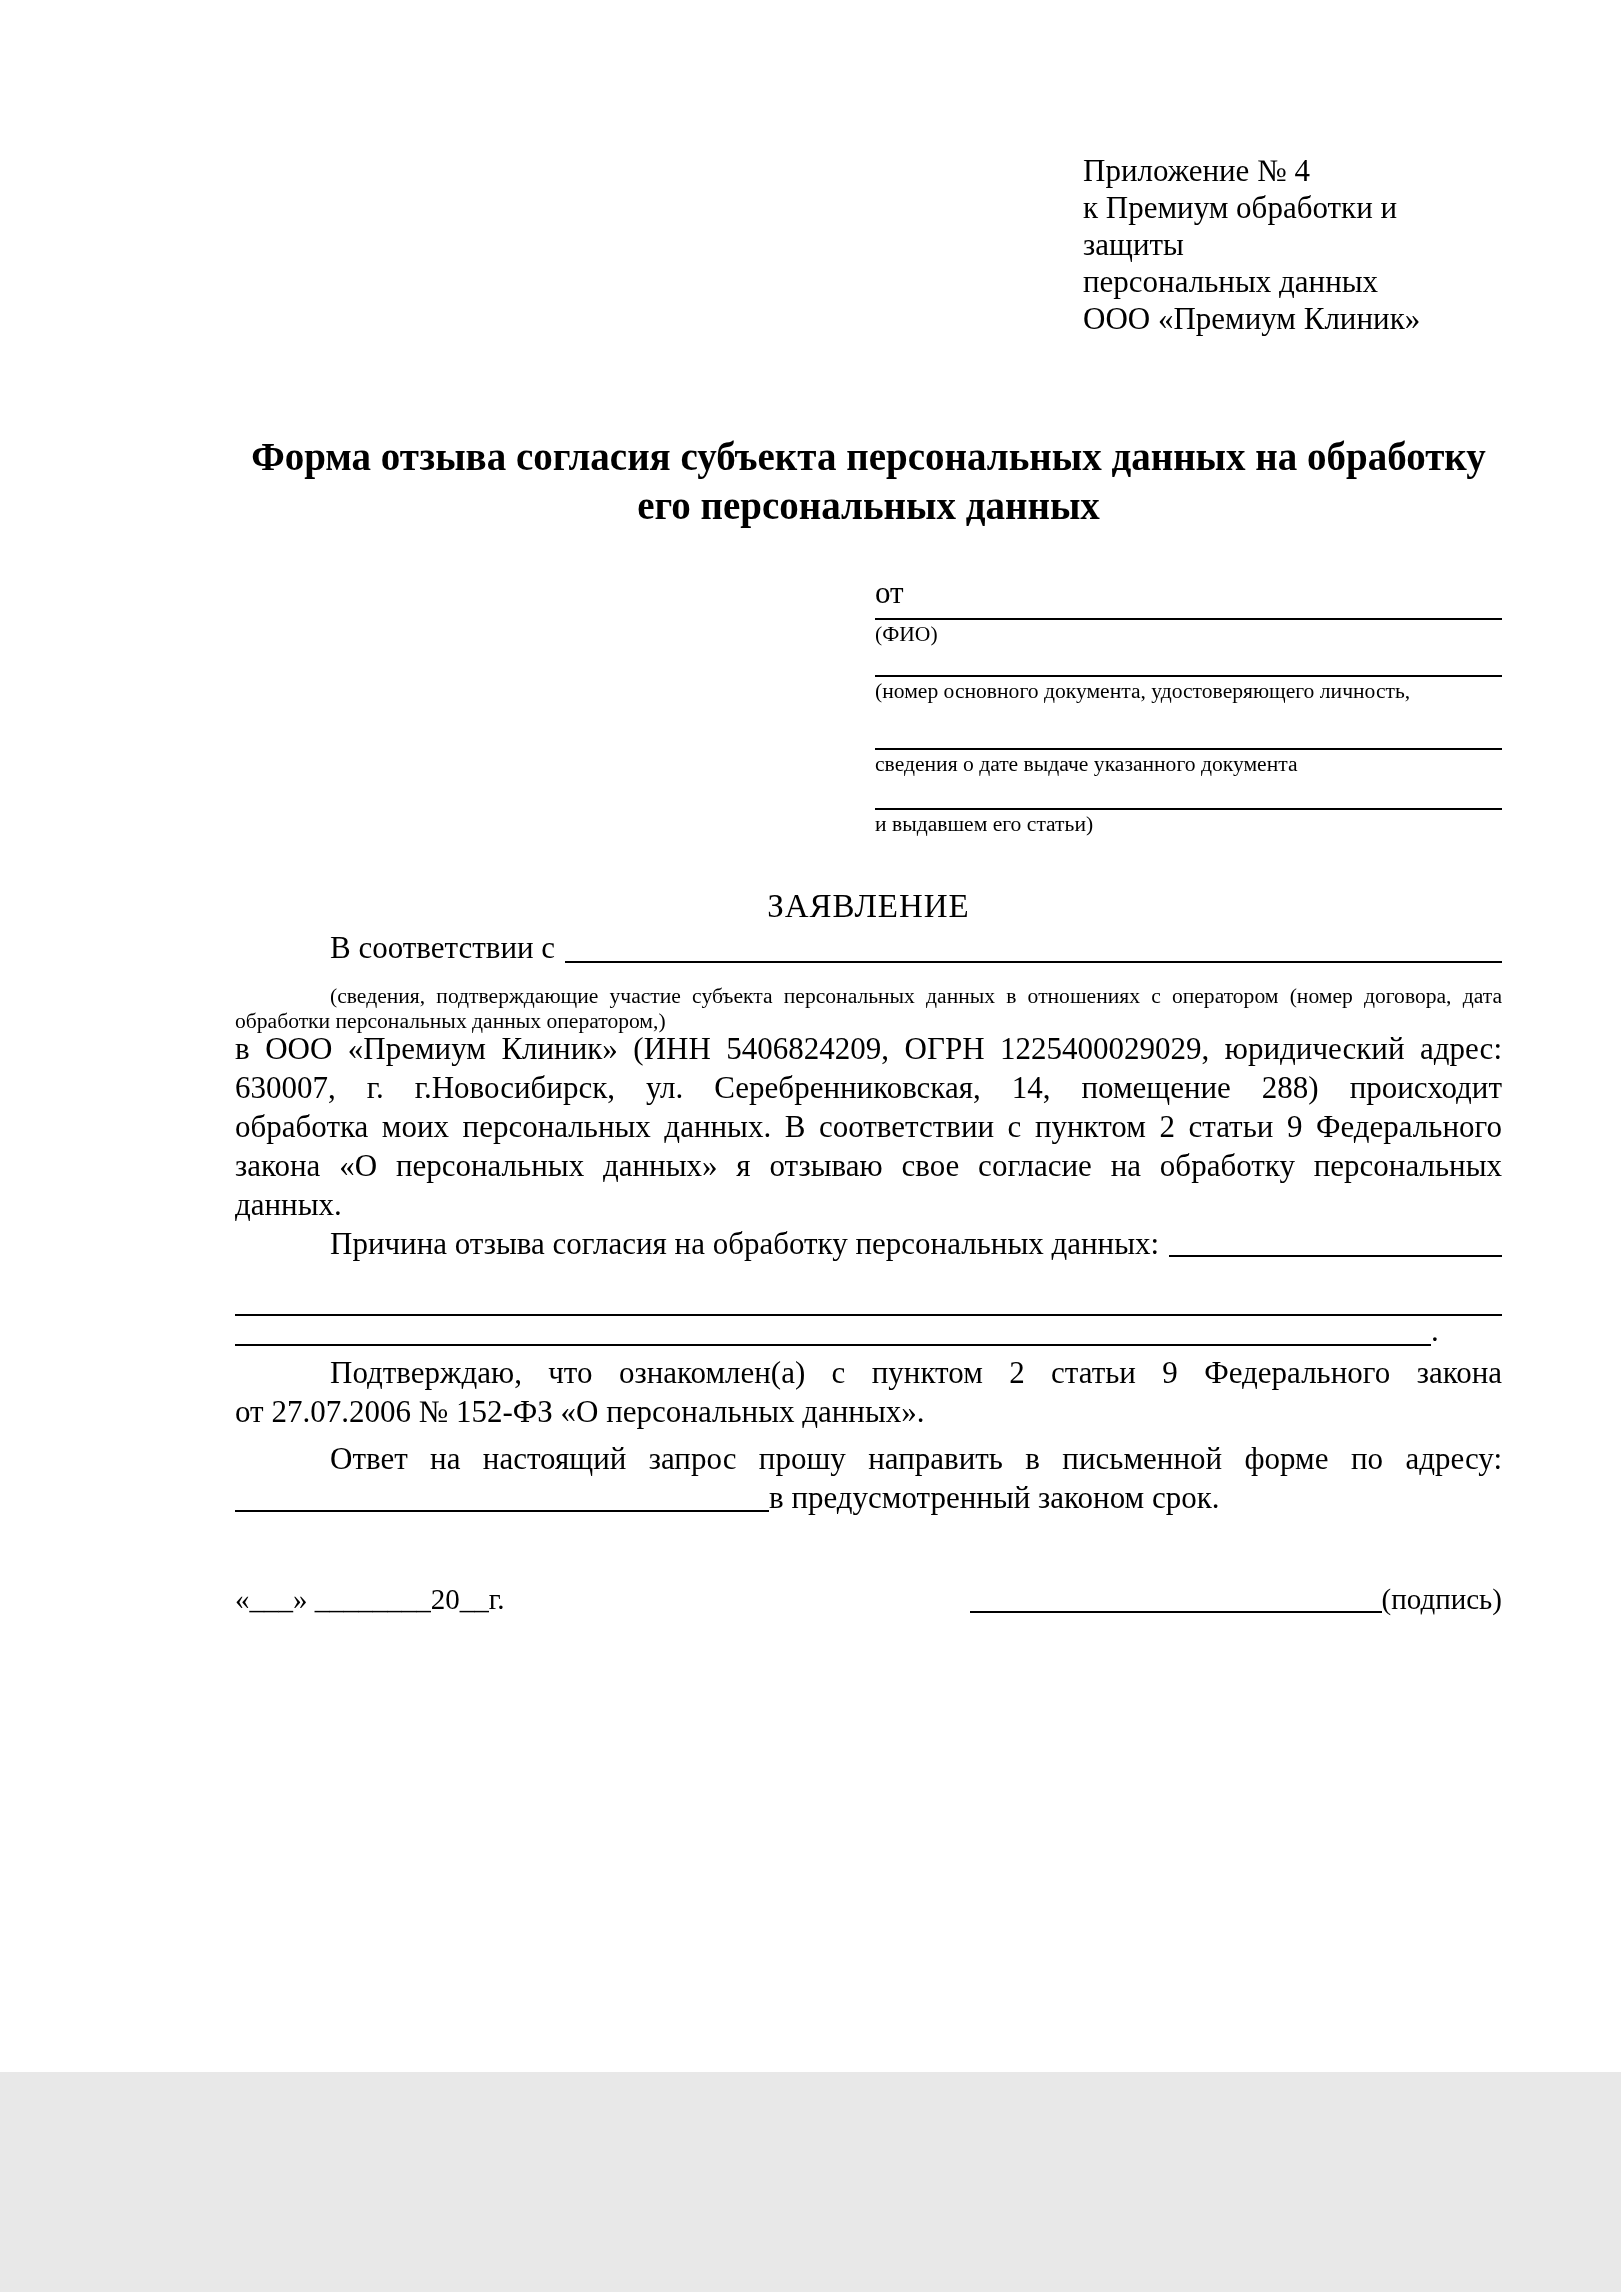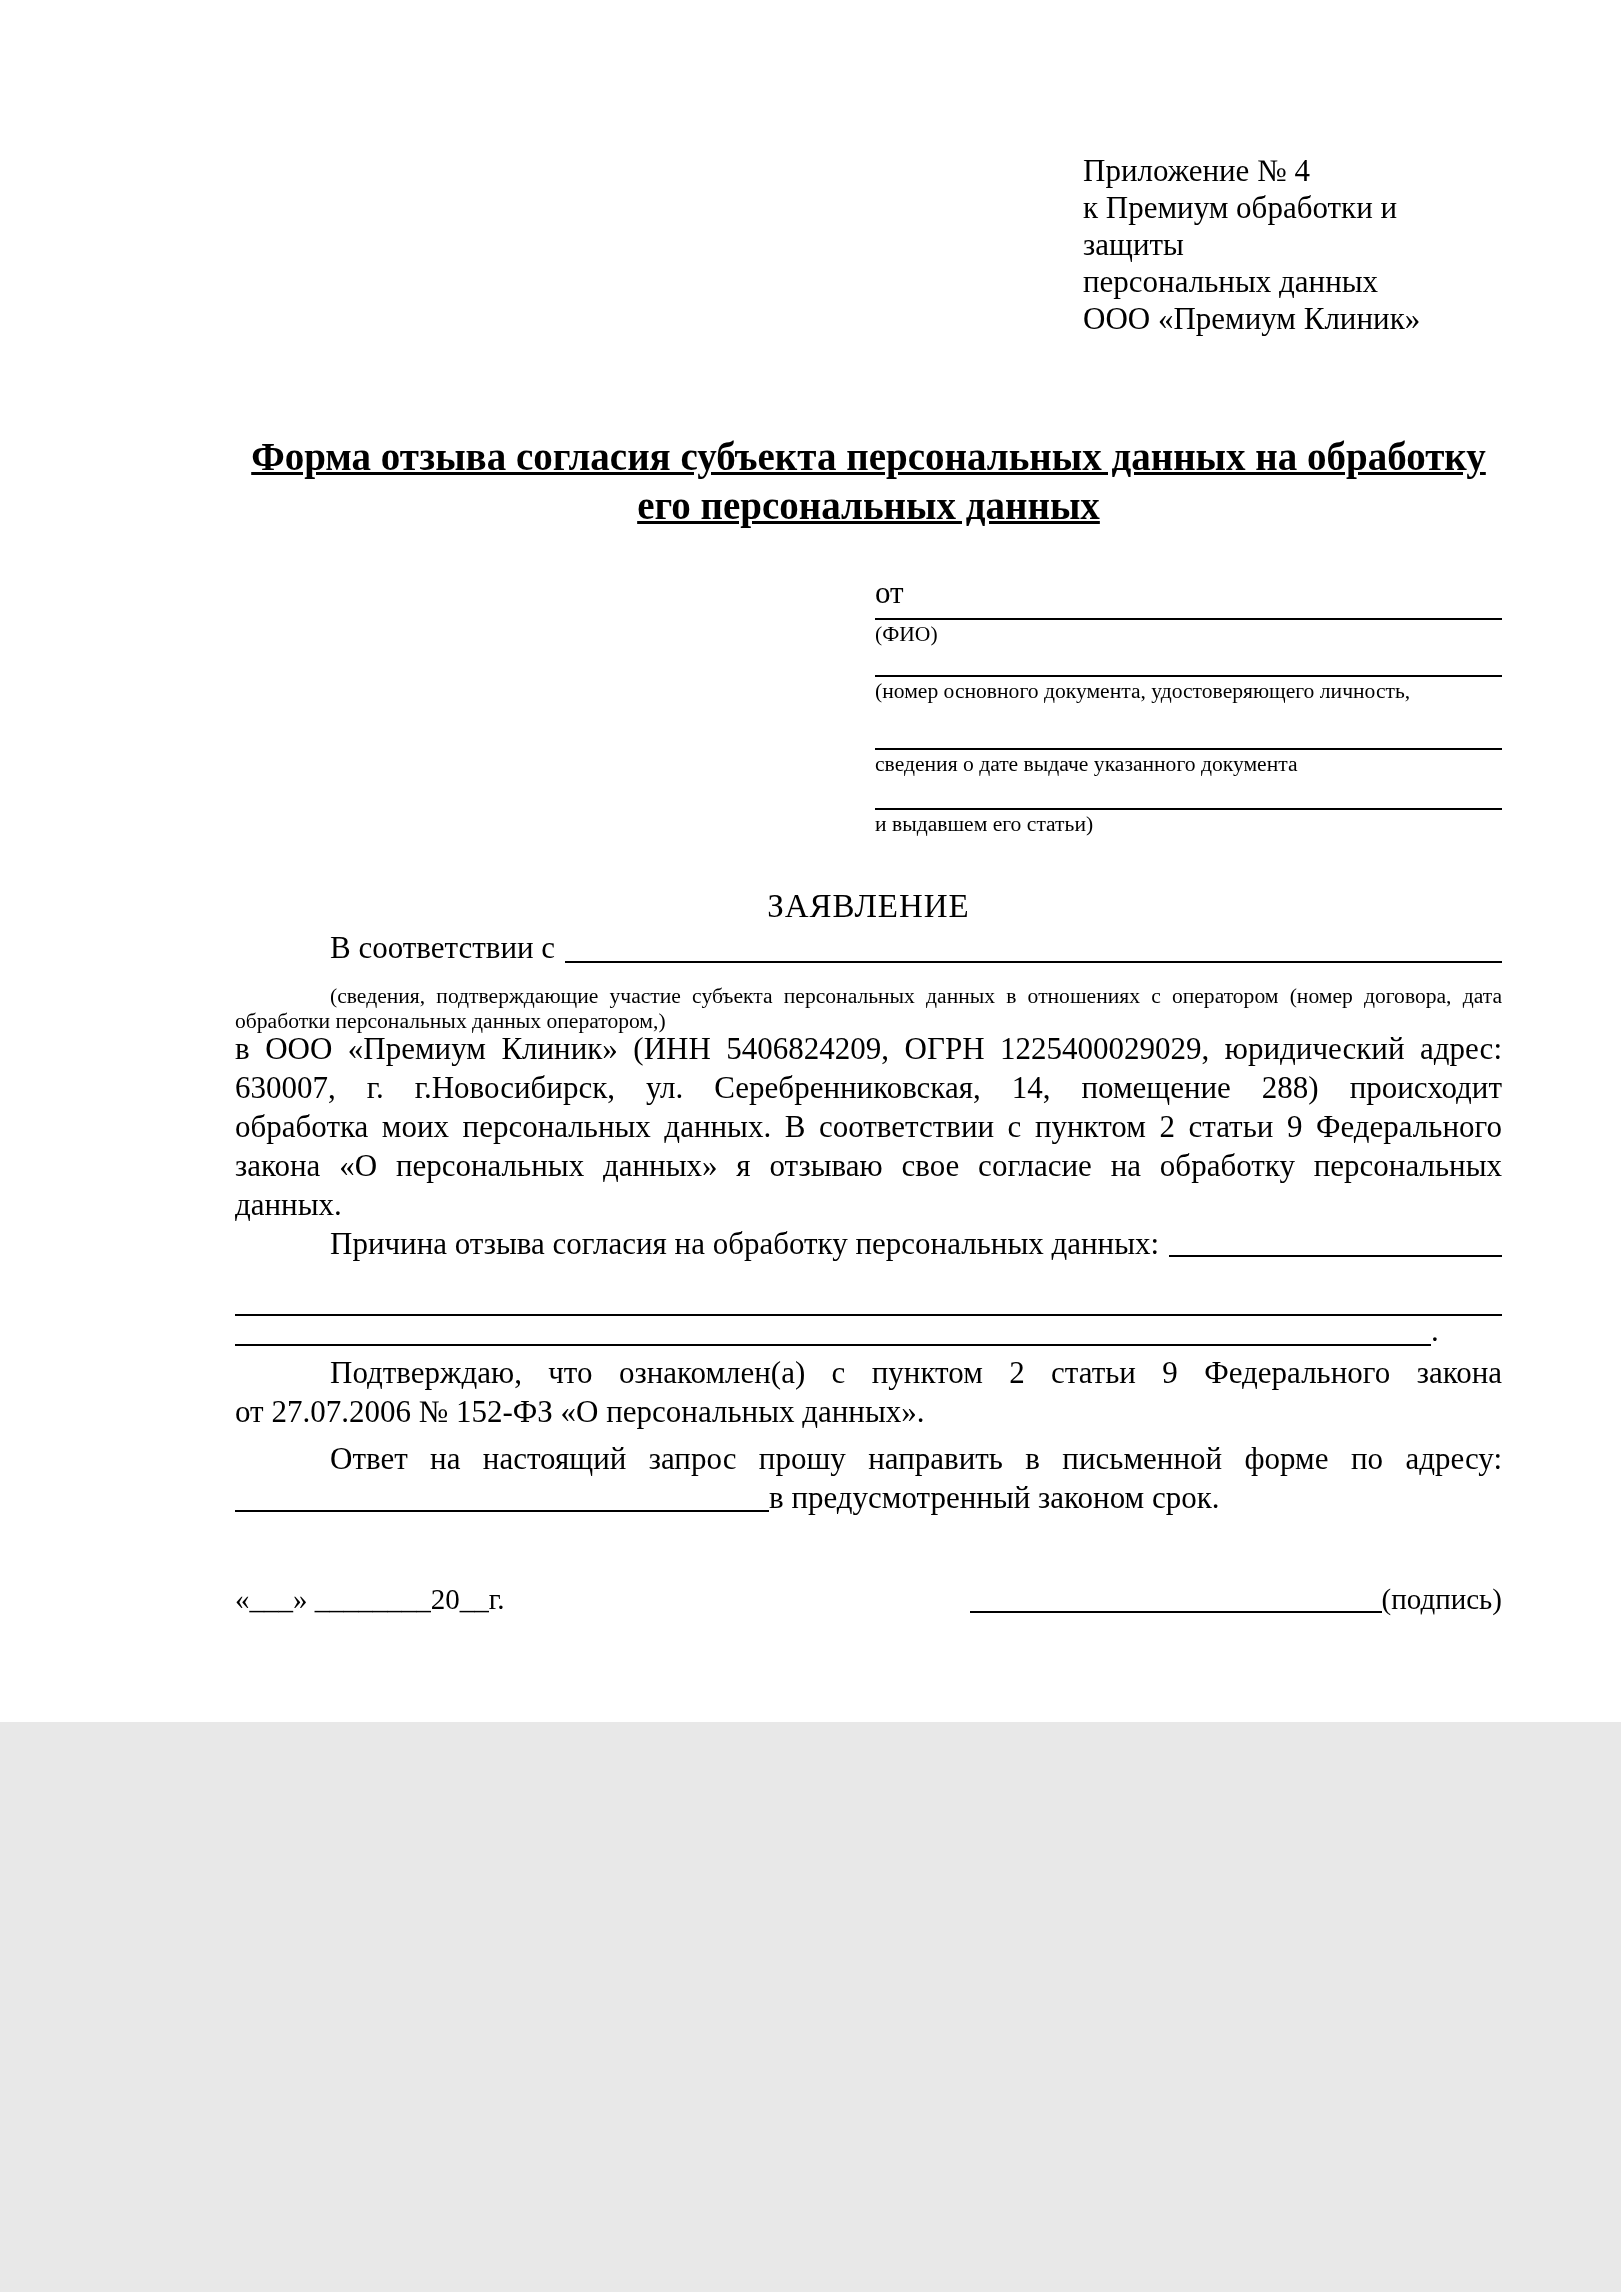--- a/index.html
+++ b/index.html
@@ -1,19 +1,19 @@
 <!DOCTYPE html>
 <html><head>
 <meta charset="utf-8">
 <style>
   html, body { margin: 0; padding: 0; background: #e8e8e8; }
   .page {
     position: relative;
     width: 1621px;
-    height: 1722px;
+    height: 2072px;
     margin: 0 auto;
     background: #ffffff;
     color: #000000;
     font-family: "Liberation Serif", "DejaVu Serif", serif;
     overflow: hidden;
     box-sizing: border-box;
   }
   .content { margin-left: 235px; margin-right: 119px; } 
 
   
@@ -24,21 +24,20 @@
     line-height: 37px;
   }
 
   
   .doc-title {
     margin-top: 95px;
     text-align: center;
     font-weight: bold;
     font-size: 39px;
     line-height: 49px;
-    text-decoration: underline;
   }
 
   
   .recipient {
     margin-top: 43px;
     margin-left: 640px;
     width: 627px;
     font-size: 31px;
     line-height: 39px;
   }

